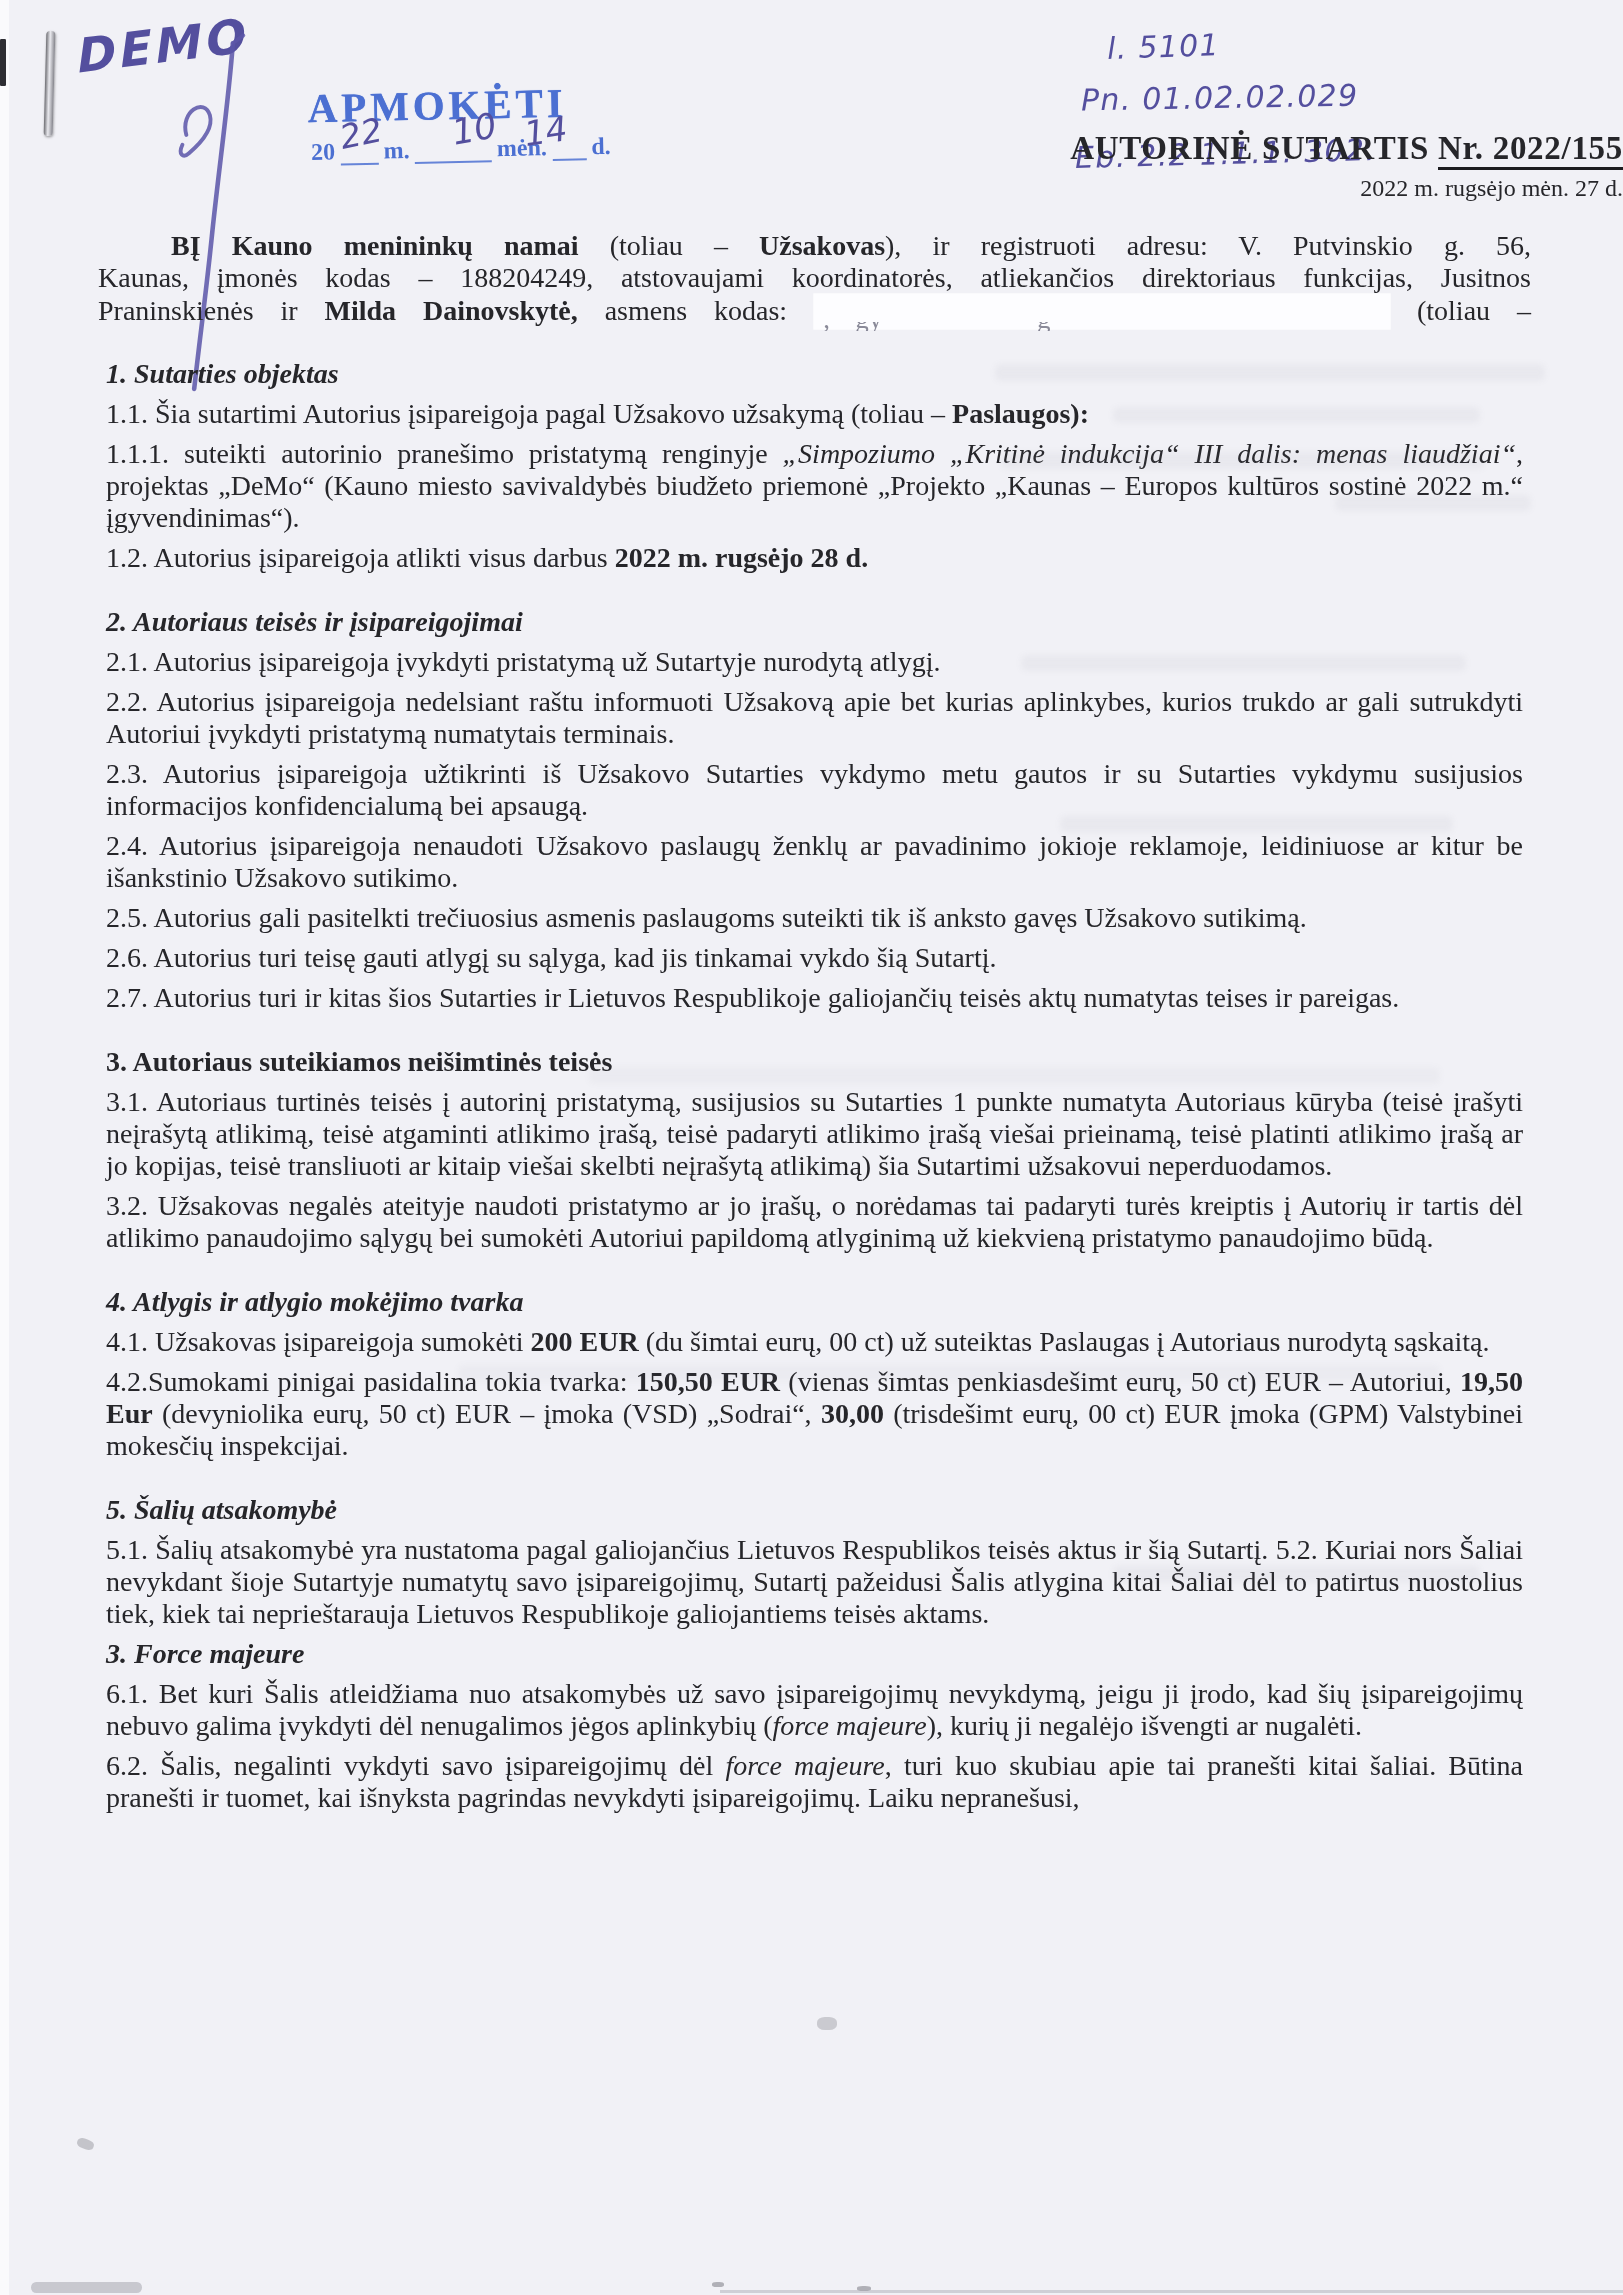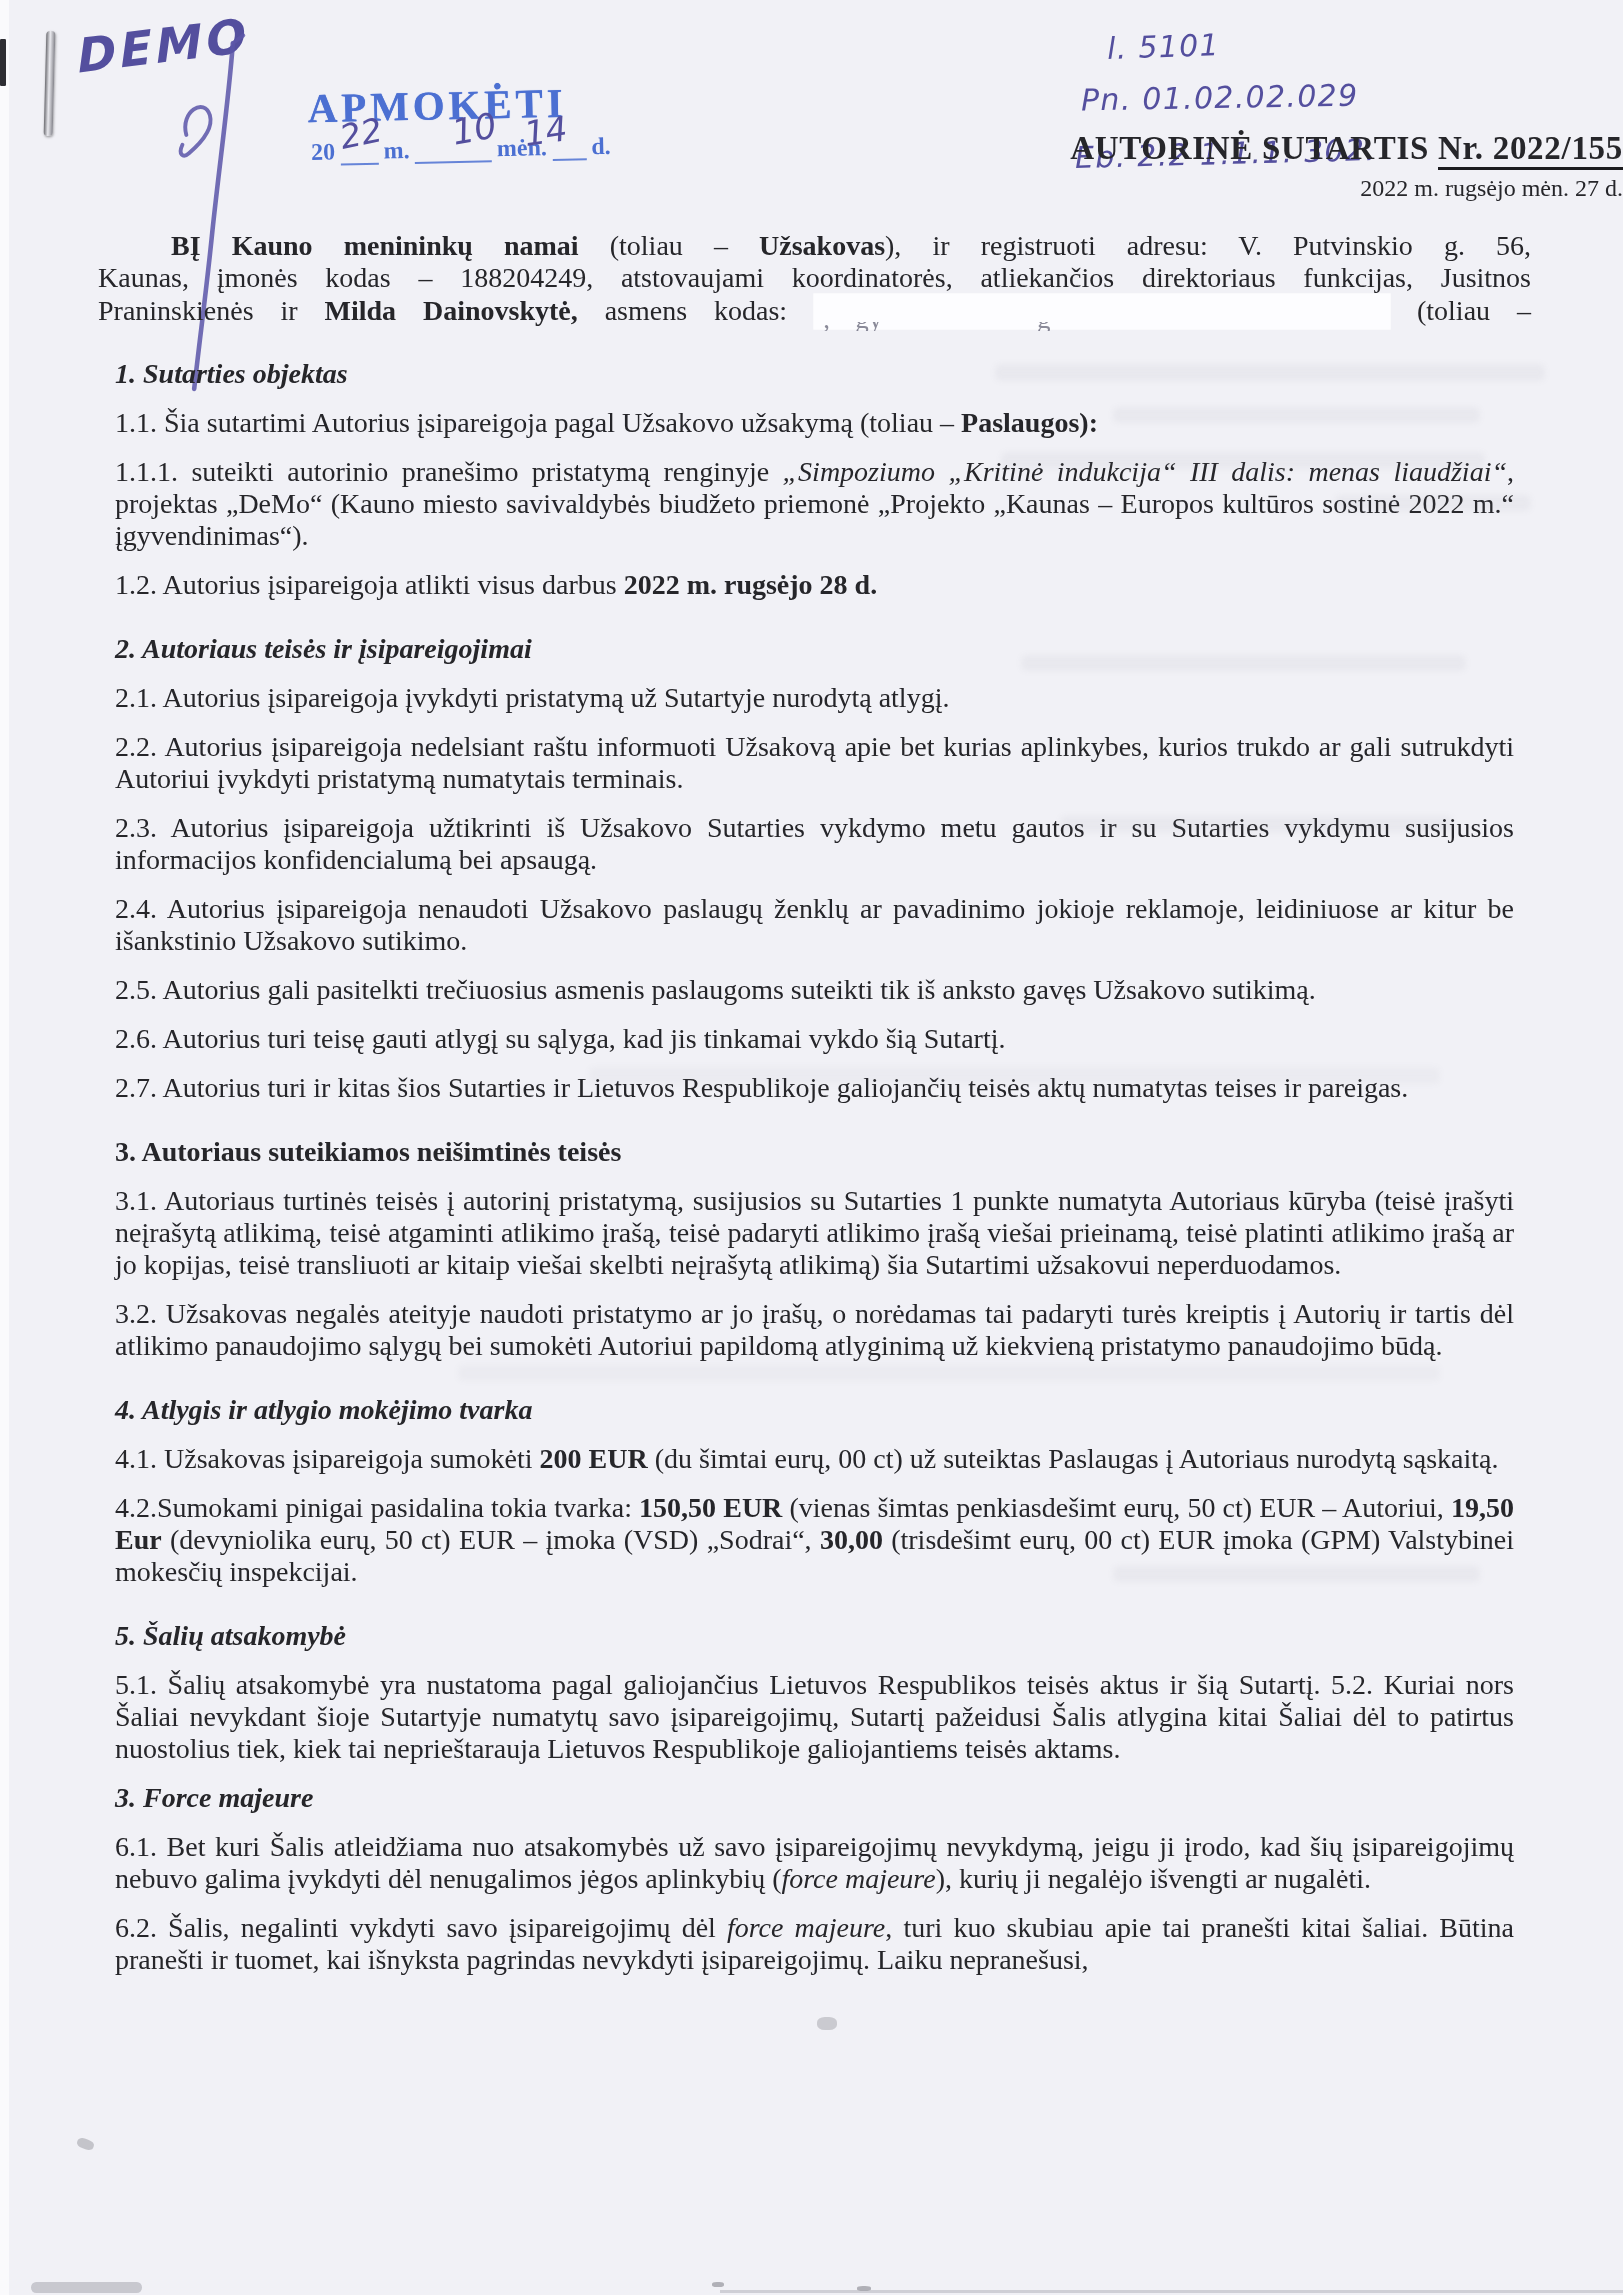--- a/index.html
+++ b/index.html
@@ -42,21 +42,21 @@
   
   .title-wrap{position:absolute;left:183px;top:130px;width:1440px;text-align:right;}
   .t1{font-size:33px;font-weight:bold;letter-spacing:0.7px;}
   .tnum{border-bottom:3.3px solid #1c1c1f;padding-bottom:0.7px;}
   .t2{font-size:24px;margin-top:7.9px;}
   
   .doc{position:absolute;left:98px;top:230px;width:1433px;font-size:28px;line-height:32px;}
   .iline{height:32px;text-align:justify;text-align-last:justify;white-space:normal;}
   .iline.l1{text-indent:73px;}
   .iline.last{text-align-last:auto;}
-  .para,.heading{margin:17px;text-align:justify;}
+  .para,.heading{margin:8px;text-align:justify;}
   [data-block="h1"],[data-block="h2"],[data-block="h3"],
   [data-block="h4"],[data-block="h5"]{margin-top:32px;}
   .b{font-weight:bold;}
   .i{font-style:italic;}
   
   .redact{
     display:inline-block;width:576px;height:35px;background:#fdfdff;
     vertical-align:-9.2px;position:relative;
     box-shadow:0 0 0 0.7px rgba(255,255,255,.9);
   }

